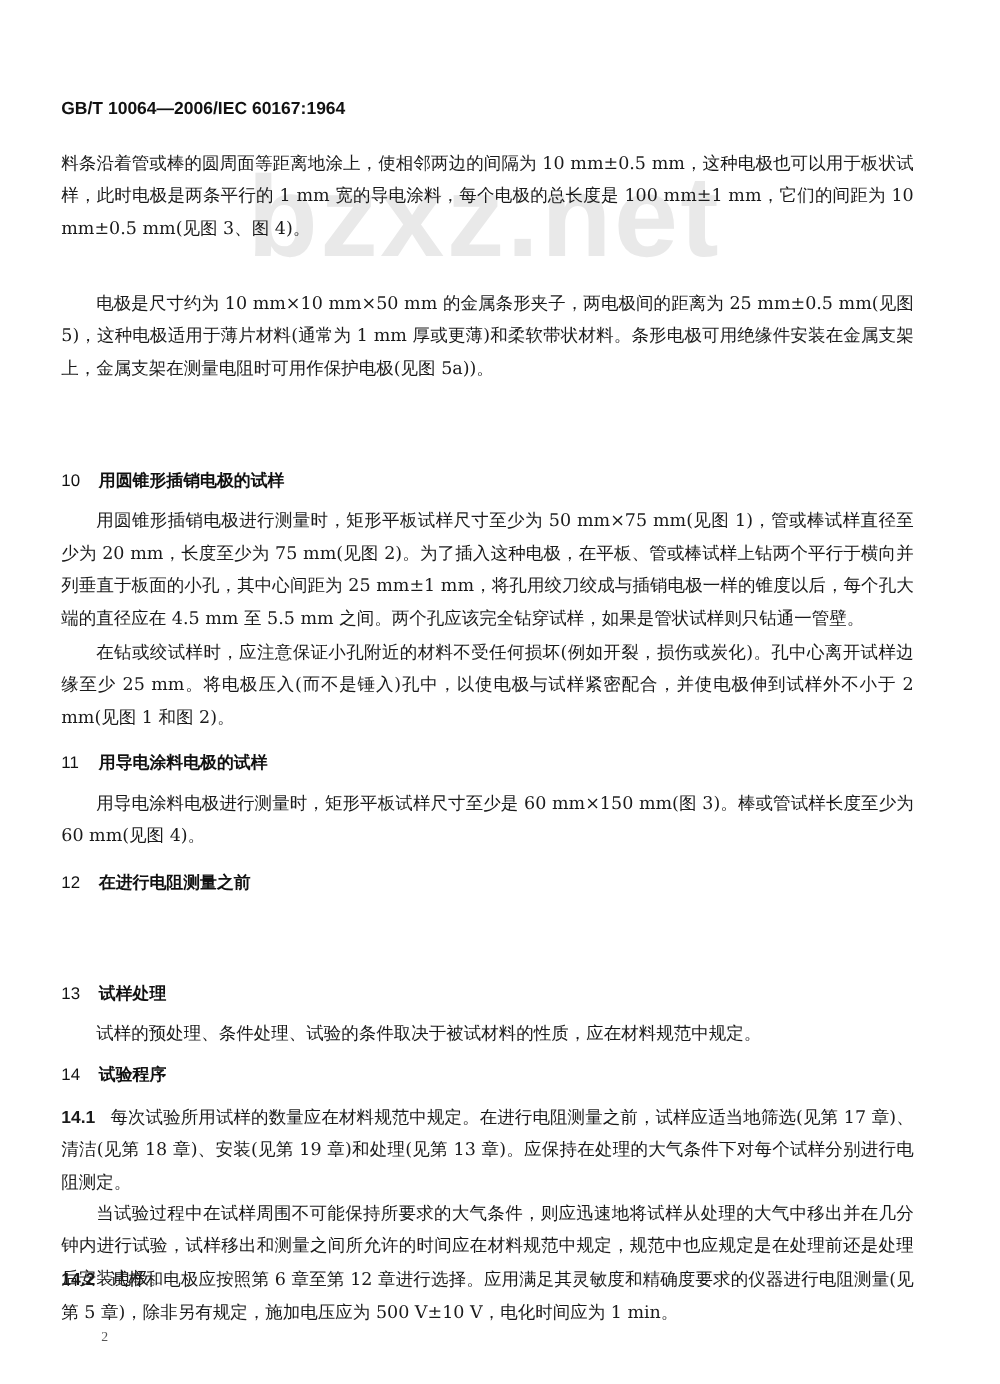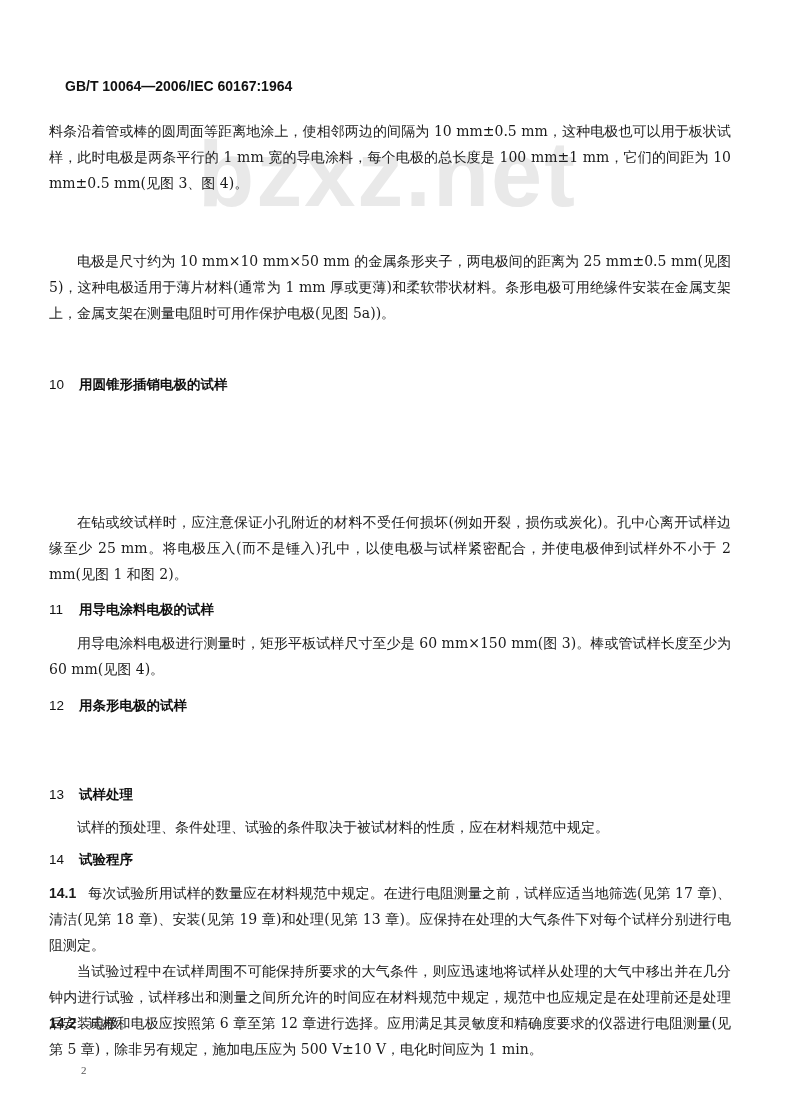--- a/index.html
+++ b/index.html
@@ -11,21 +11,21 @@
     .page { position: absolute; left: 0; top: 0; width: 800px; height: 1107px; }
     .watermark {
       position: absolute; left: 198px; top: 128px;
       font-family: Liberation Sans, sans-serif;
       font-weight: bold; font-size: 92px; letter-spacing: 2px;
       color: #e9e9e9; z-index: 0; line-height: 1;
     }
     .std-header {
       position: absolute; left: 49px; top: 78px;
       font-family: "Liberation Sans", "DejaVu Sans", sans-serif;
-      font-weight: bold; font-size: 14px; letter-spacing: 0px; color: #111; margin-left: 16px;
+      font-weight: bold; font-size: 14px; letter-spacing: 0px; color: #111;
     }
     .p {
       position: absolute; left: 49px; width: 682px;
       font-size: 14px; line-height: 26px; text-align: justify;
       text-align-last: left;
     }
     .h {
       position: absolute; left: 49px;
       font-family: "DejaVu Sans", "Liberation Sans", sans-serif;
       font-size: 13.5px; font-weight: bold; color: #111;
@@ -43,34 +43,35 @@
 <body>
 
 <div class="page">
 
   <div class="watermark">bzxz.net</div>
 
   <div class="std-header">GB/T 10064—2006/IEC 60167:1964</div>
 
   <div class="p" style="top:118px;">料条沿着管或棒的圆周面等距离地涂上，使相邻两边的间隔为 10 mm±0.5 mm，这种电极也可以用于板状试样，此时电极是两条平行的 1 mm 宽的导电涂料，每个电极的总长度是 100 mm±1 mm，它们的间距为 10 mm±0.5 mm(见图 3、图 4)。</div>
 
-  <div class="p indent" style="top:230px;margin-top:18px;">电极是尺寸约为 10 mm×10 mm×50 mm 的金属条形夹子，两电极间的距离为 25 mm±0.5 mm(见图 5)，这种电极适用于薄片材料(通常为 1 mm 厚或更薄)和柔软带状材料。条形电极可用绝缘件安装在金属支架上，金属支架在测量电阻时可用作保护电极(见图 5a))。</div>
+  <div class="p indent" style="top:230px;">电极是尺寸约为 10 mm×10 mm×50 mm 的金属条形夹子，两电极间的距离为 25 mm±0.5 mm(见图 5)，这种电极适用于薄片材料(通常为 1 mm 厚或更薄)和柔软带状材料。条形电极可用绝缘件安装在金属支架上，金属支架在测量电阻时可用作保护电极(见图 5a))。</div>
 
   <div class="h" style="top:376px;">
     <span class="num2">10</span><span>用圆锥形插销电极的试样</span>
   </div>
+  <div class="p indent" style="top:404px;">用圆锥形插销电极进行测量时，矩形平板试样尺寸至少为 50 mm×75 mm(见图 1)，管或棒试样直径至少为 20 mm，长度至少为 75 mm(见图 2)。为了插入这种电极，在平板、管或棒试样上钻两个平行于横向并列垂直于板面的小孔，其中心间距为 25 mm±1 mm，将孔用绞刀绞成与插销电极一样的锥度以后，每个孔大端的直径应在 4.5 mm 至 5.5 mm 之间。两个孔应该完全钻穿试样，如果是管状试样则只钻通一管壁。</div>
   <div class="p indent" style="top:509px;">在钻或绞试样时，应注意保证小孔附近的材料不受任何损坏(例如开裂，损伤或炭化)。孔中心离开试样边缘至少 25 mm。将电极压入(而不是锤入)孔中，以使电极与试样紧密配合，并使电极伸到试样外不小于 2 mm(见图 1 和图 2)。</div>
 
   <div class="h" style="top:601px;">
     <span class="num2">11</span><span>用导电涂料电极的试样</span>
   </div>
   <div class="p indent" style="top:630px;">用导电涂料电极进行测量时，矩形平板试样尺寸至少是 60 mm×150 mm(图 3)。棒或管试样长度至少为 60 mm(见图 4)。</div>
 
   <div class="h" style="top:697px;">
-    <span class="num2">12</span><span>用条形电极的试样</span>
+    <span class="num2">12</span><span>在进行电阻测量之前</span>
   </div>
 
   <div class="h" style="top:786px;">
     <span class="num2">13</span><span>试样处理</span>
   </div>
   <div class="p indent" style="top:814px;">试样的预处理、条件处理、试验的条件取决于被试材料的性质，应在材料规范中规定。</div>
 
   <div class="h" style="top:851px;">
     <span class="num2">14</span><span>试验程序</span>
   </div>

